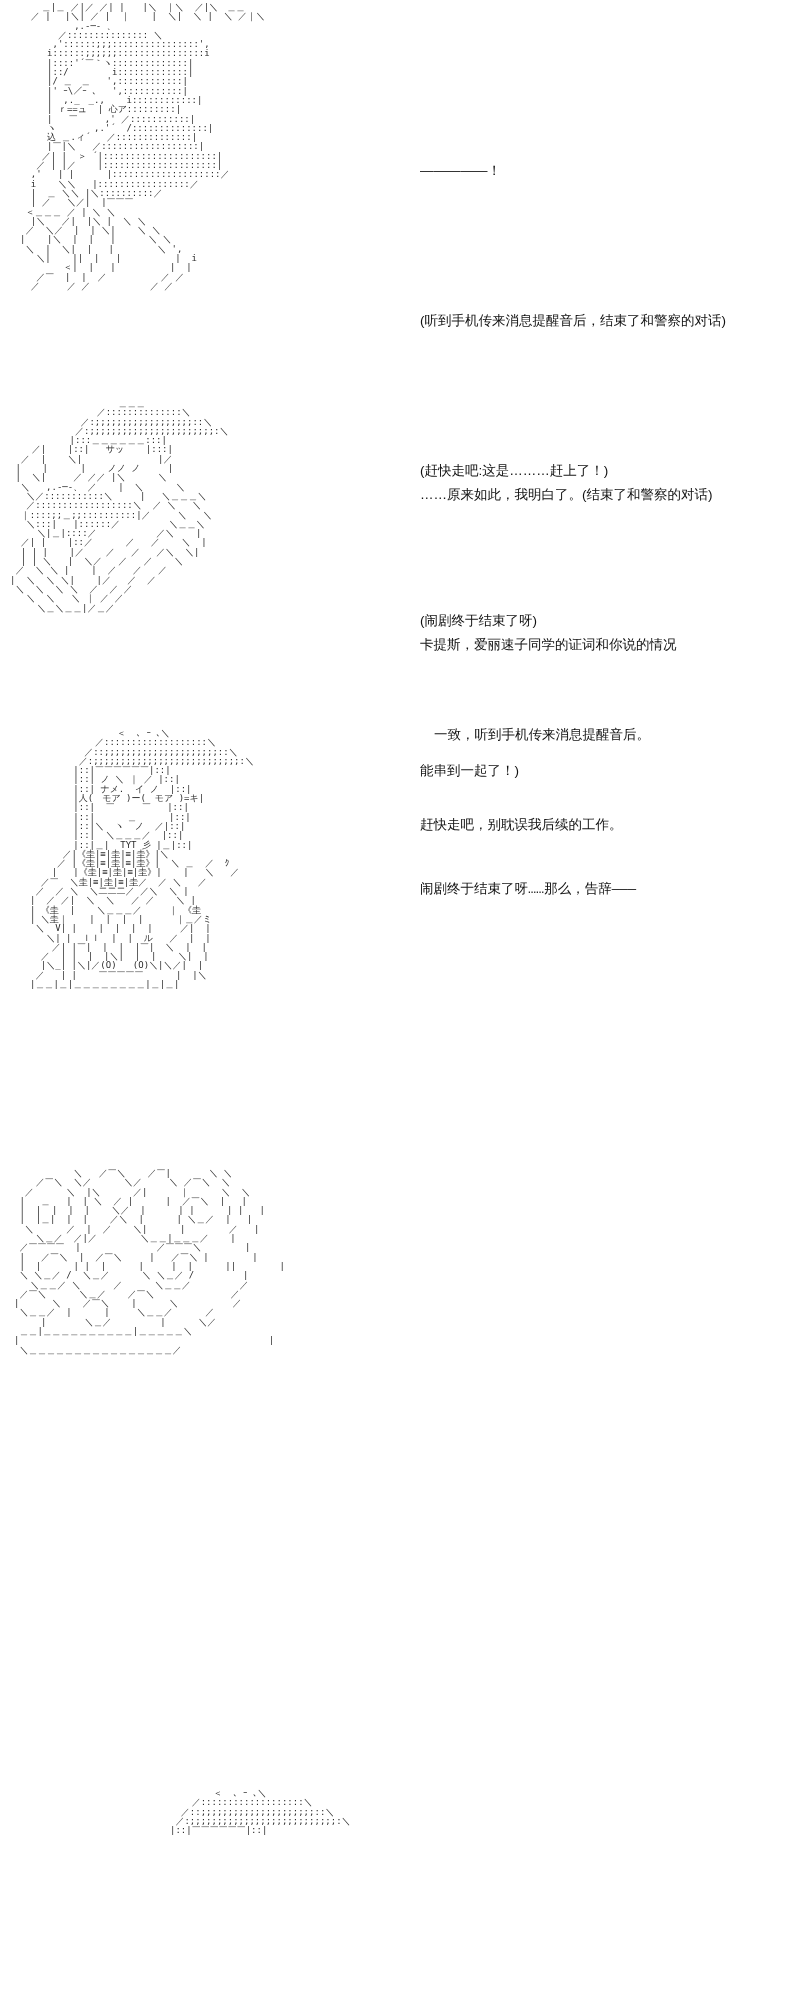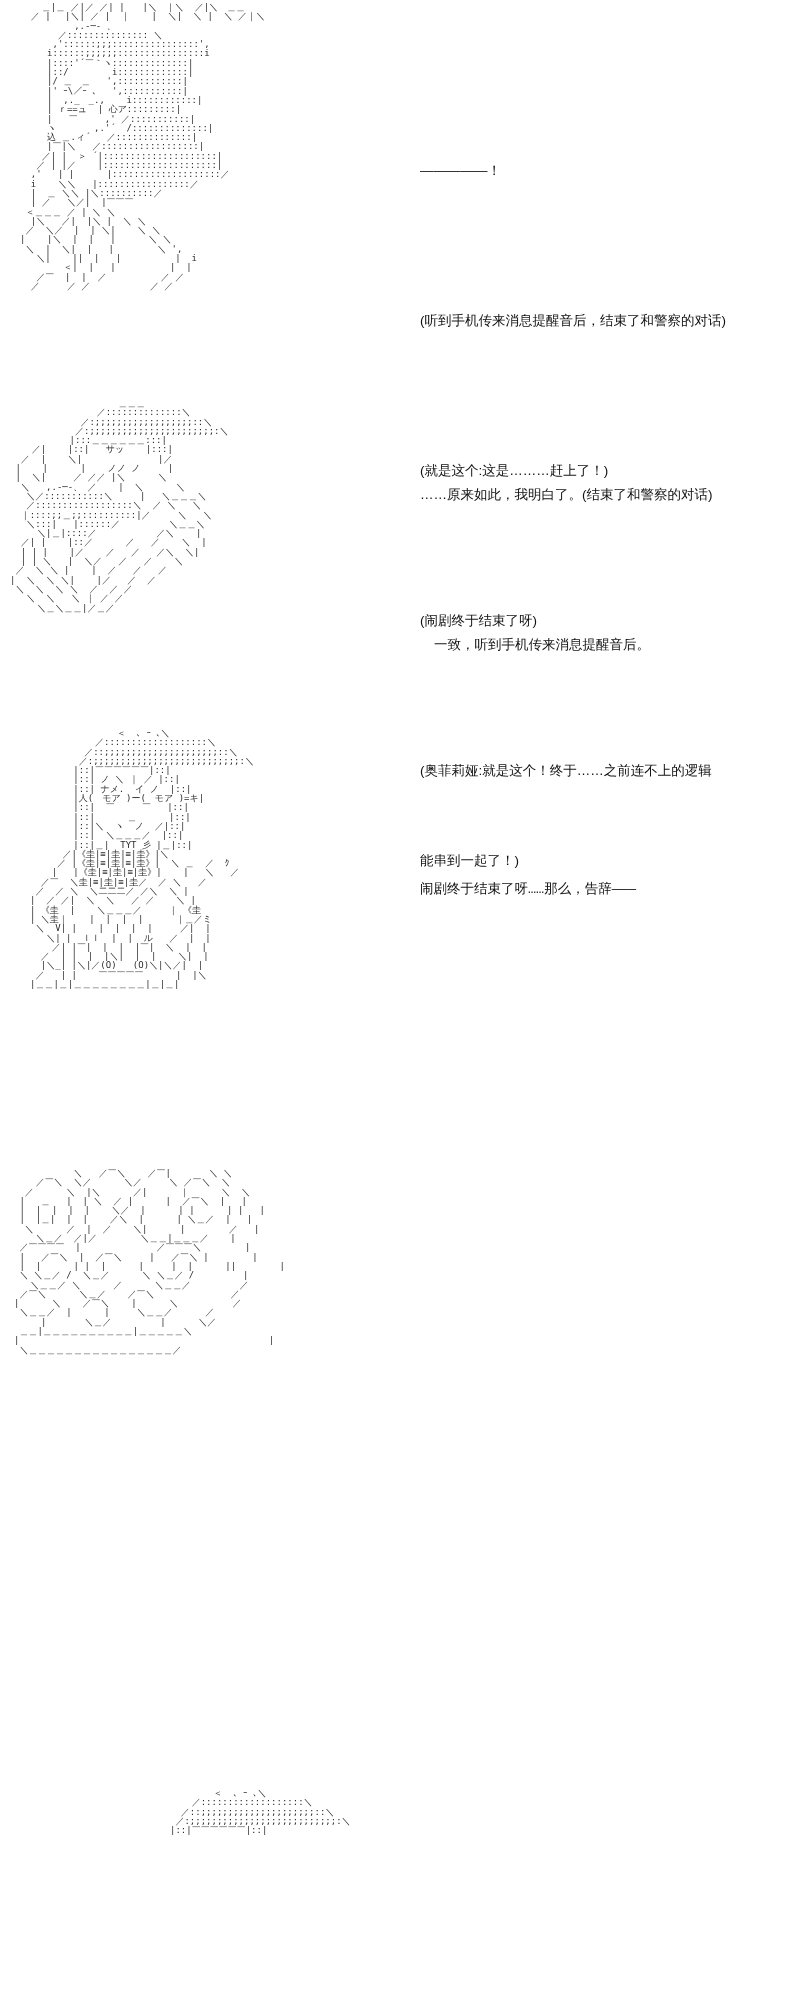--- a/index.html
+++ b/index.html
@@ -105,25 +105,24 @@
  ＼  |  ＼|  |   |        ＼ ',
    ＼|    ||  |   |          |  i
         ＜|  |   |          |  |
    ／￣  |  |  ／          ／ ／
   ／     ／ ／           ／ ／</pre>
     <div class="dialogue" id="d1">
       <span class="line">—————！</span>
       <span class="line"></span>
       <span class="line">(听到手机传来消息提醒音后，结束了和警察的对话)</span>
       <span class="line"></span>
-      <span class="line">(就是这个:这是………赶上了！)</span>
+      <span class="line">(赶快走吧:这是………赶上了！)</span>
       <span class="line"></span>
       <span class="line">(闹剧终于结束了呀)</span>
       <span class="line"></span>
-      <span class="line">(奥菲莉娅:就是这个！终于……之前连不上的逻辑</span>
       <span class="line">能串到一起了！)</span>
     </div>
   </div>
 
   <div class="scene" id="scene2">
     <pre class="aa" id="aa2">                    ＿＿＿
                 ／::::::::::::::＼
              ／:;;;;;;;;;;;;;;;;;;::＼
             ／:;;;;;;;;;;;;;;;;;;;;;;;:＼
            |:::＿＿＿＿＿＿:::|
@@ -141,21 +140,23 @@
   | | |    |／    ／   ／   ／＼  ＼|
   | | ＼   |  ＼／   ／   ／    ＼
  ／  ＼ ＼ |    |  ／   ／   ／
 |  ＼  ＼ ＼|    |／   ／  ／
  ＼  ＼  ＼ ＼  ／  ／ ／
    ＼  ＼   ＼ ｜ ／ ／
      ＼＿＼＿＿|／＿／</pre>
     <div class="dialogue" id="d2">
       <span class="line">……原来如此，我明白了。(结束了和警察的对话)</span>
       <span class="line"></span>
+      <span class="line">卡提斯，爱丽速子同学的证词和你说的情况</span>
       <span class="line indent1">一致，听到手机传来消息提醒音后。</span>
+      <span class="line">赶快走吧，别耽误我后续的工作。</span>
     </div>
   </div>
 
   <div class="scene" id="scene3">
     <pre class="aa" id="aa3">                ＜  ､ ｰ ､＼
             ／:::::::::::::::::::＼
           ／::;;;;;;;;;;;;;;;;;;;;;::＼
          ／:;;;;;;;;;;;;;;;;;;;;;;;;;;;:＼
         |::|￣￣￣￣￣￣|::|
         |::| ノ ＼ ｜ ／ |::|

